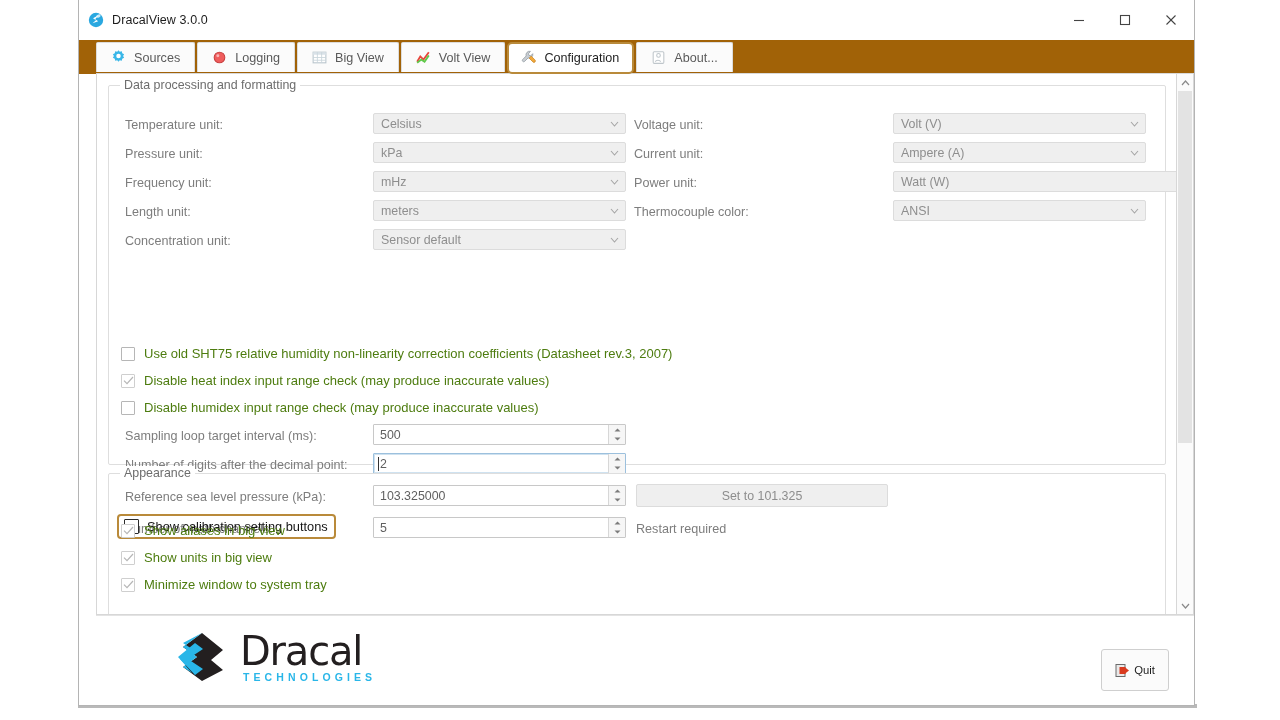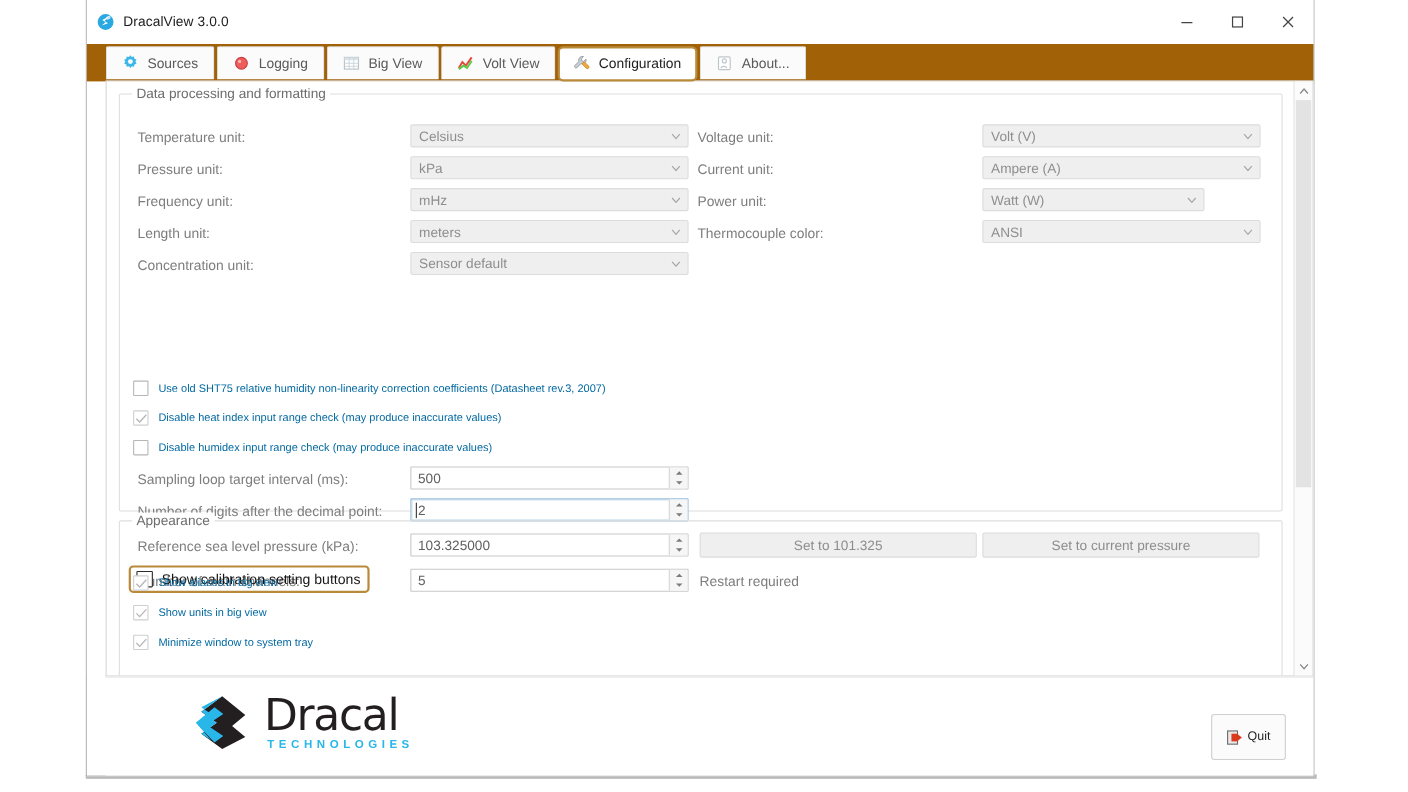--- a/index.html
+++ b/index.html
@@ -258,21 +258,21 @@
   }
   .cbbox {
     width: 14px; height: 14px; flex: none;
     border: 1px solid #b6b6b6;
     border-radius: 1px;
     background: #ffffff;
     display: flex; align-items: center; justify-content: center;
   }
   .cbbox.disabled { border-color: #cfcfcf; }
   .cbbox svg { display: block; }
-  .cbtext { font-size: 10px; color: #0369a1; }
+  .cbtext { font-size: 13px; color: #4d7c0f; }
 
   .cbrow.highlight {
     border: 2px solid #b98a3a;
     border-radius: 4px;
     padding: 3px 6px 3px 5px;
     gap: 8px;
   }
   .cbrow.highlight .cbtext { color: #151515; font-size: 12.8px; }
   .cbrow.highlight .cbbox { border: 1px solid #2b2b2b; width: 15px; height: 15px; }
 
@@ -461,21 +461,21 @@
               </span>
           </div>
           <div class="combo" style="left:784px; top:56px; width:253px;">
             <span class="cval">Ampere (A)</span>
             <span class="carrow">
                 <svg width="9" height="6" viewBox="0 0 9 6">
                   <polyline points="1,1 4.5,5 8,1" fill="none" stroke="currentColor" stroke-width="1.1"></polyline>
                 </svg>
               </span>
           </div>
-          <div class="combo" style="left:784px; top:85px; width:202px;">
+          <div class="combo" style="left:784px; top:85px; width:300px;">
             <span class="cval">Watt (W)</span>
             <span class="carrow">
                 <svg width="9" height="6" viewBox="0 0 9 6">
                   <polyline points="1,1 4.5,5 8,1" fill="none" stroke="currentColor" stroke-width="1.1"></polyline>
                 </svg>
               </span>
           </div>
           <div class="combo" style="left:784px; top:114px; width:253px;">
             <span class="cval">ANSI</span>
             <span class="carrow">
@@ -548,23 +548,20 @@
               <i>
                   <svg width="7" height="4" viewBox="0 0 7 4">
                     <polygon points="3.5,3.5 0.5,0.5 6.5,0.5" fill="#7b7b7b"></polygon>
                   </svg>
                 </i>
             </span>
           </div>
 
           <div class="pbtn" style="left:527px; top:398px; width:252px;">
             <span>Set to 101.325</span>
-          </div>
-          <div class="pbtn" style="left:784px; top:398px; width:252px;">
-            <span>Set to current pressure</span>
           </div>
 
           <span class="lbl" style="left:16px; top:435px;">Number of math channels:</span>
           <div class="spin" style="left:264px; top:431px; width:253px;">
             <span class="sval">5</span>
             <span class="sbtns">
               <i>
                   <svg width="7" height="4" viewBox="0 0 7 4">
                     <polygon points="3.5,0.5 6.5,3.5 0.5,3.5" fill="#7b7b7b"></polygon>
                   </svg>

